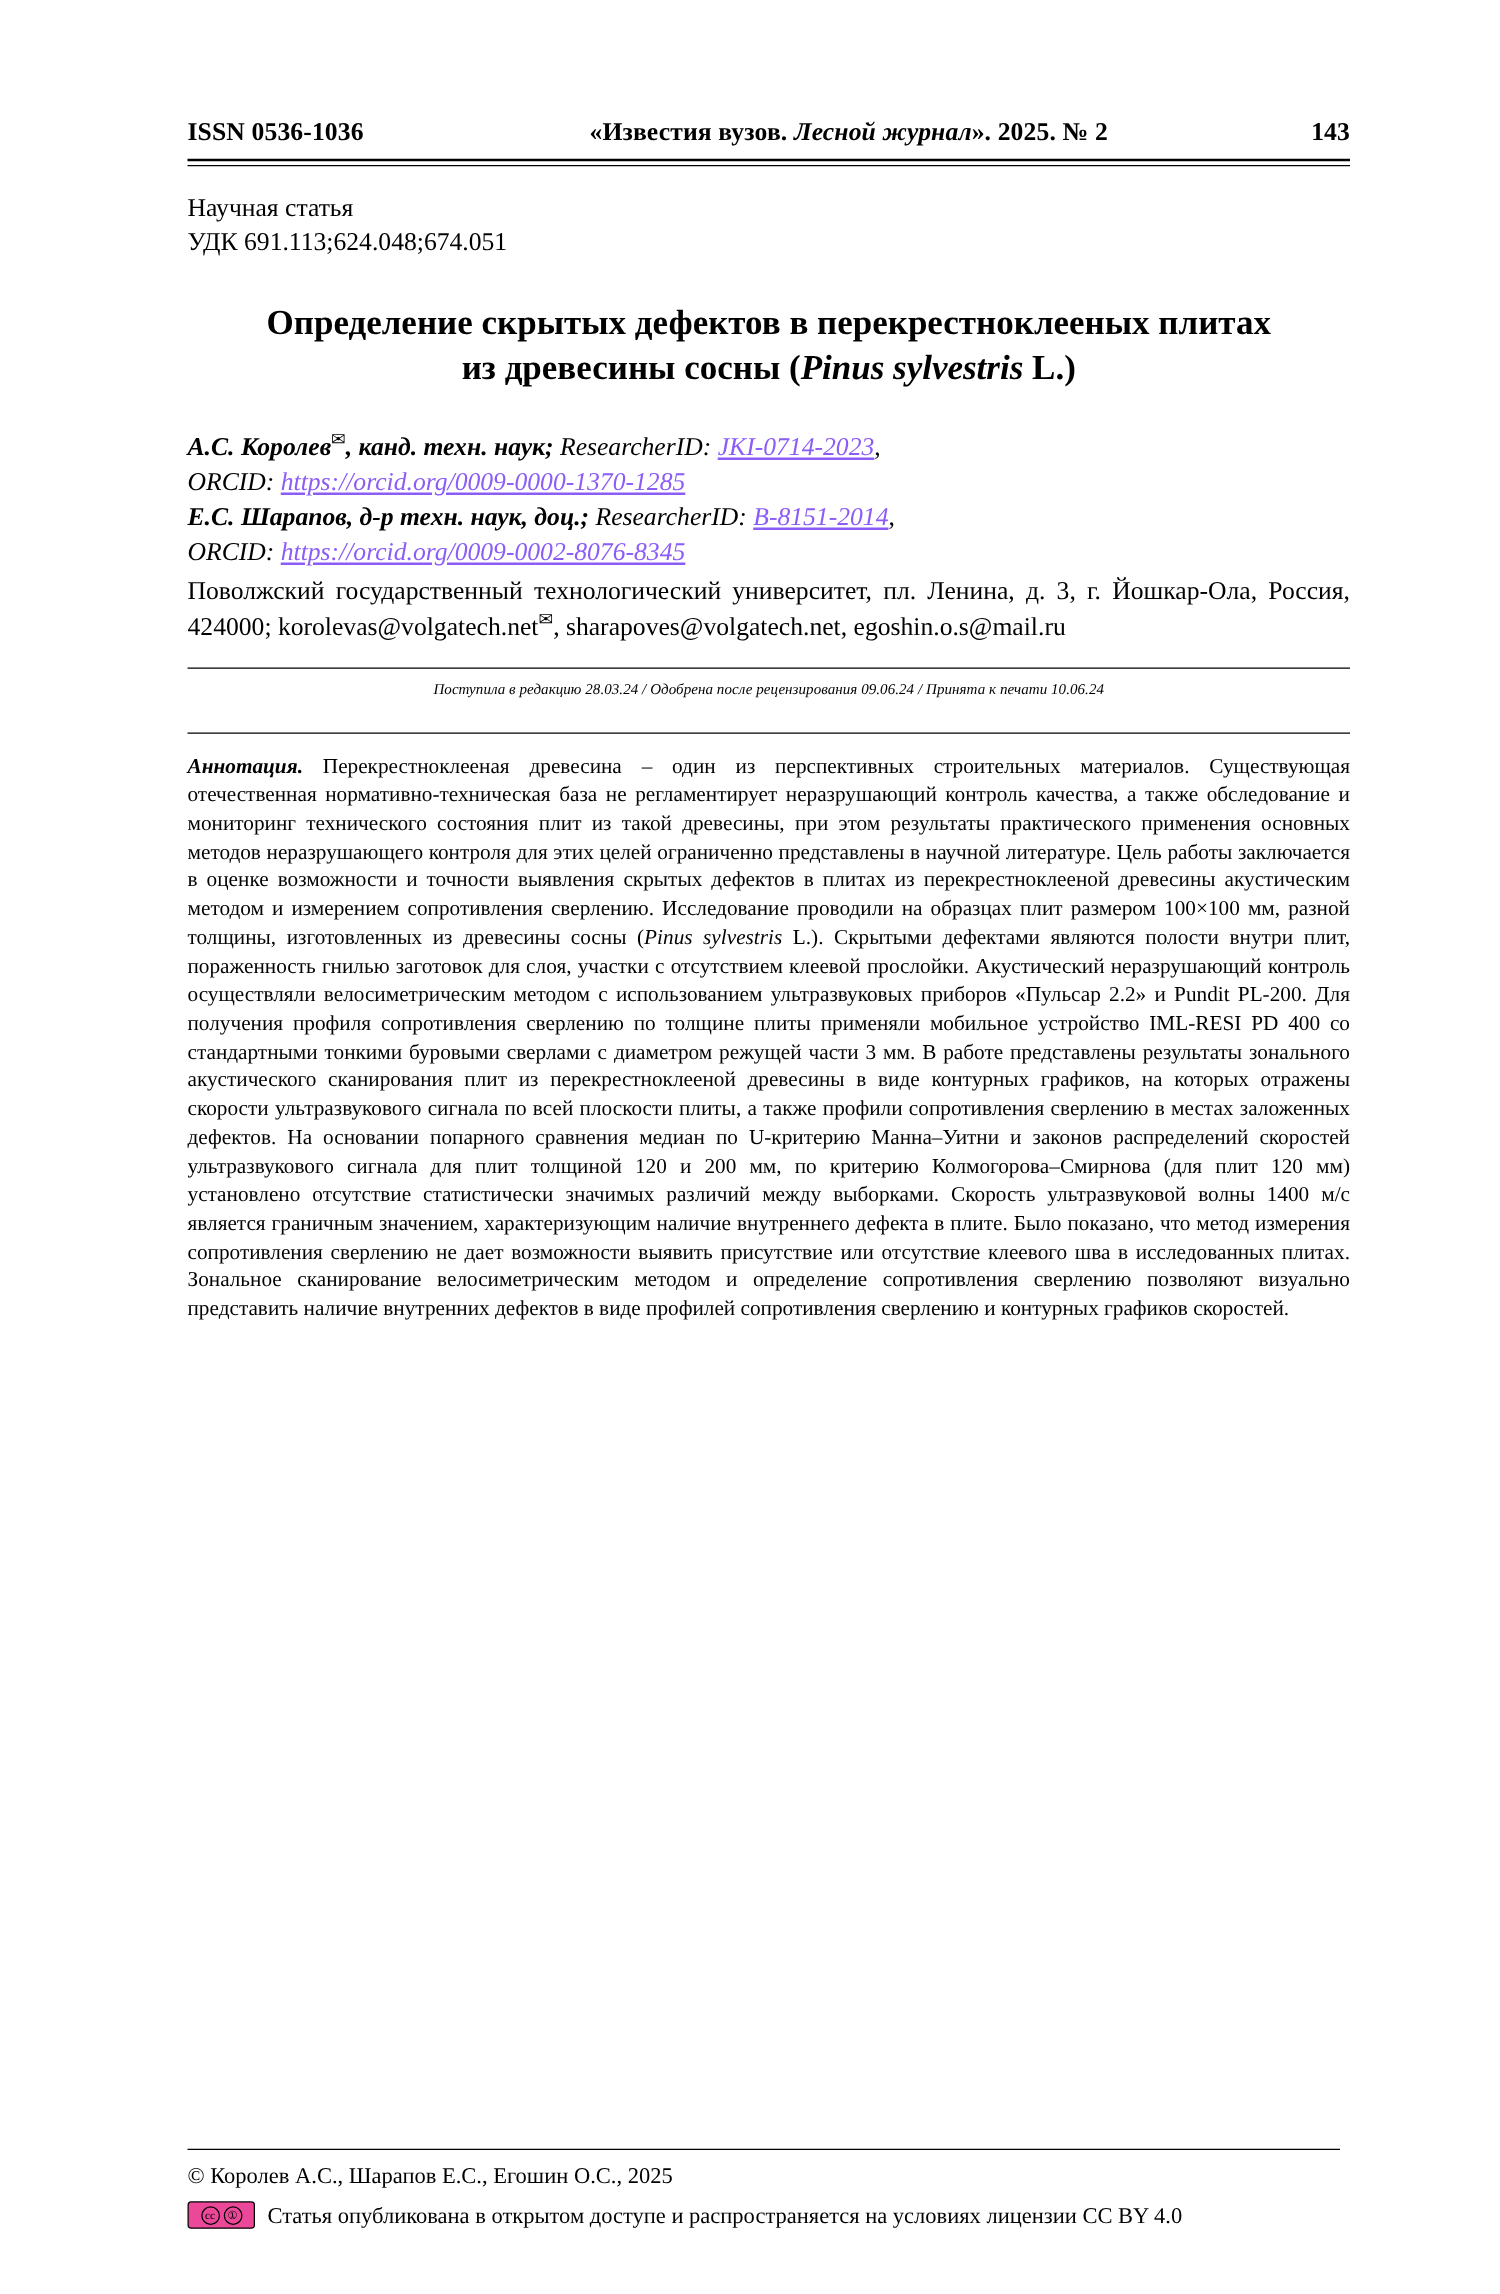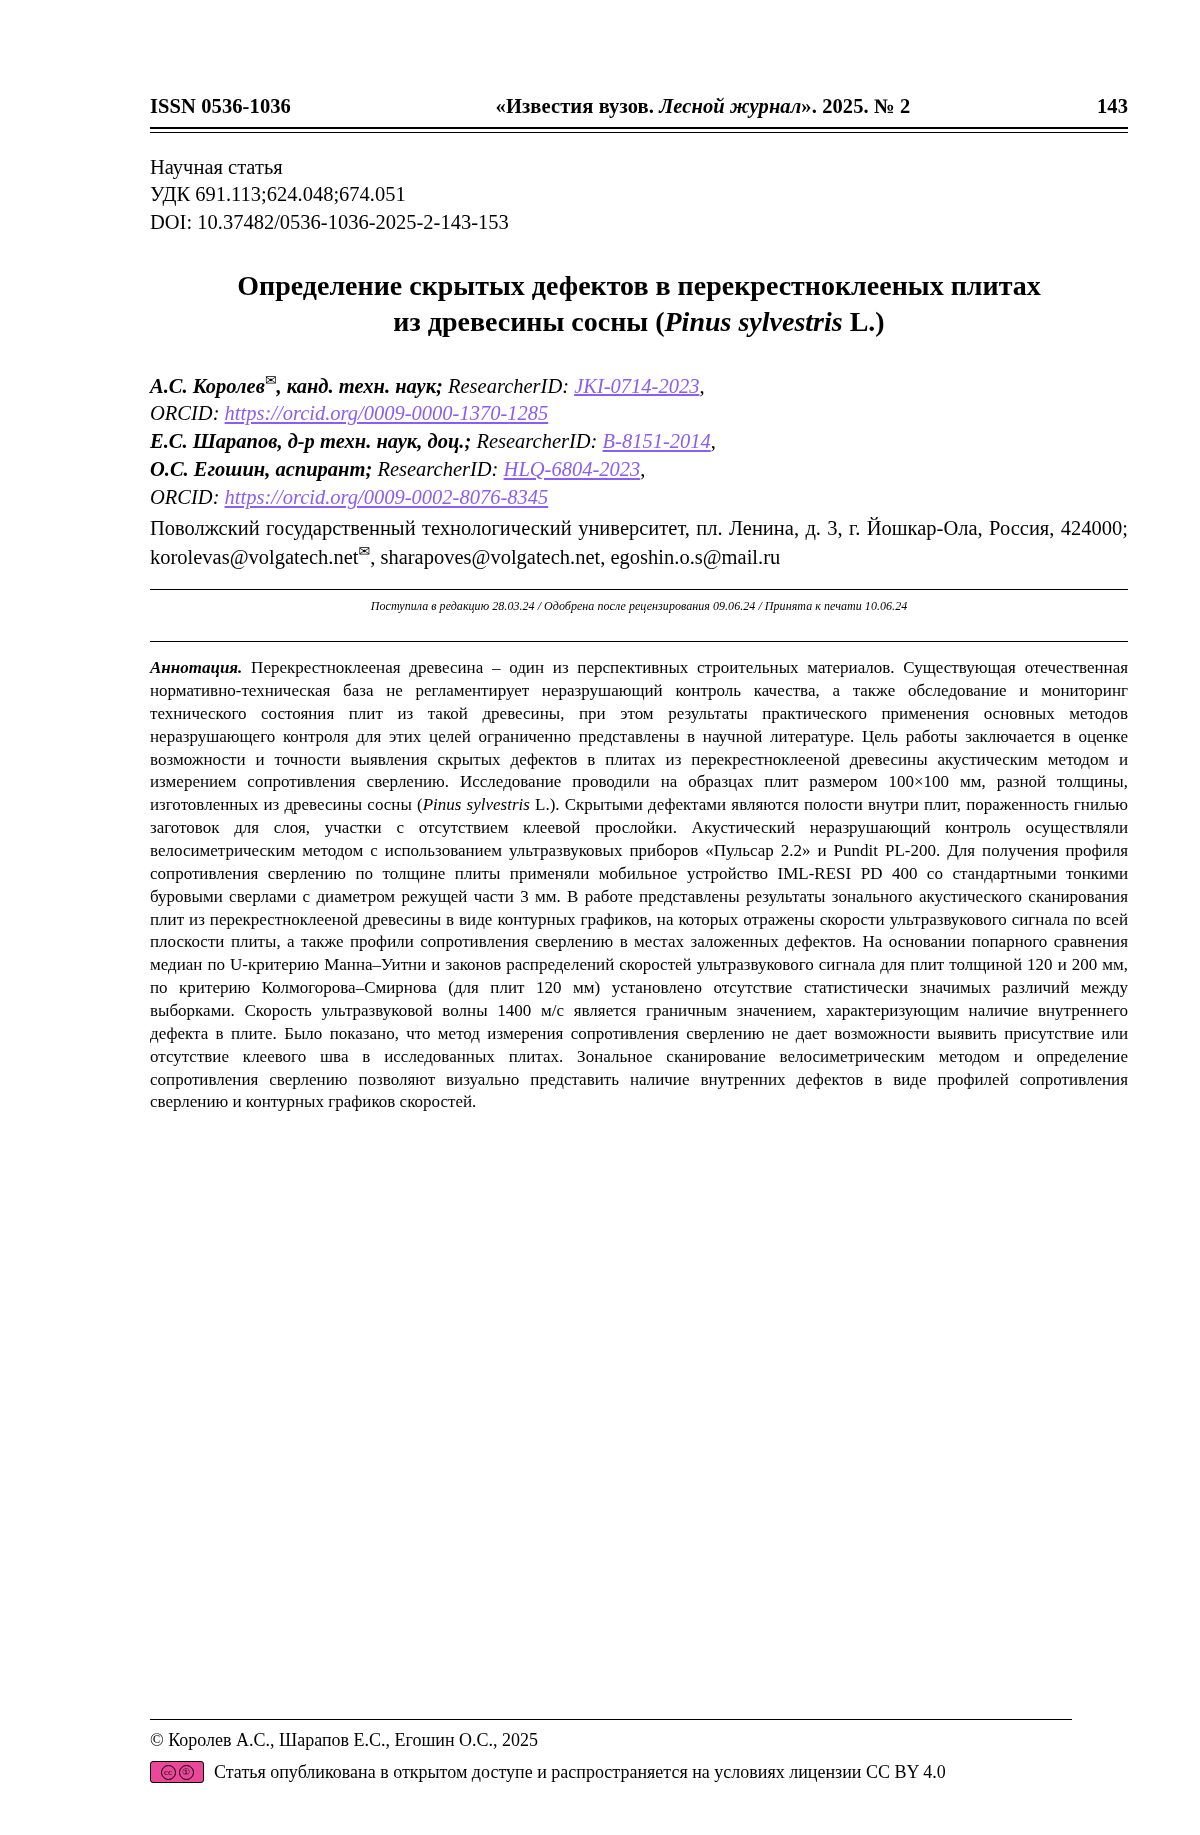--- a/index.html
+++ b/index.html
@@ -10,21 +10,21 @@
   body {
     width: 1200px;
     min-height: 1835px;
     font-family: "Liberation Serif", "DejaVu Serif", serif;
     color: #000000;
   }
   .page {
     width: 1200px;
     min-height: 1835px;
     box-sizing: border-box;
-    padding: 95px 72px 40px 150px;
+    padding: 95px 120px 40px 150px;
     position: relative;
   }
   
   .runhead {
     display: flex;
     align-items: baseline;
     font-size: 20.5px;
     font-weight: bold;
     letter-spacing: 0.1px;
   }
@@ -164,21 +164,20 @@
   <div class="runhead">
     <span class="issn">ISSN 0536-1036</span>
     <span class="journal"><span>«Известия вузов. </span><span class="it">Лесной журнал</span><span>». 2025. № 2</span></span>
     <span class="pageno">143</span>
   </div>
   <div class="double-rule"></div>
 
   <div class="meta">
     <div>Научная статья</div>
     <div>УДК 691.113;624.048;674.051</div>
-    <div>DOI: 10.37482/0536-1036-2025-2-143-153</div>
   </div>
 
   <div class="title">
     <span>Определение скрытых дефектов в перекрестноклееных плитах</span><br>
     <span>из древесины сосны (</span><span class="it">Pinus sylvestris</span><span> L.)</span>
   </div>
 
   <div class="authors">
 
     <div>
@@ -188,24 +187,20 @@
     <div class="orcid-line">
       <span>ORCID:</span>
       <a class="link" href="#">https://orcid.org/0009-0000-1370-1285</a>
     </div>
 
     <div>
       <span class="name">Е.С. Шарапов</span><span class="name">, д-р техн. наук, доц.;</span><span class="lbl"> ResearcherID:</span>
       <a class="link rid" href="#">B-8151-2014</a><span>,</span>
     </div>
 
-    <div>
-      <span class="name">О.С. Егошин</span><span class="name">, аспирант;</span><span class="lbl"> ResearcherID:</span>
-      <a class="link rid" href="#">HLQ-6804-2023</a><span>,</span>
-    </div>
     <div class="orcid-line">
       <span>ORCID:</span>
       <a class="link" href="#">https://orcid.org/0009-0002-8076-8345</a>
     </div>
   </div>
 
   <div class="affil"><span>Поволжский государственный технологический университет, пл. Ленина, д. 3, г. Йошкар-Ола, Россия, 424000; korolevas@volgatech.net</span><span class="mail-sup">✉</span><span>, sharapoves@volgatech.net, egoshin.o.s@mail.ru</span></div>
 
   <div class="rule-thin"></div>
   <div class="dates">Поступила в редакцию 28.03.24 / Одобрена после рецензирования 09.06.24 / Принята к печати 10.06.24</div>

